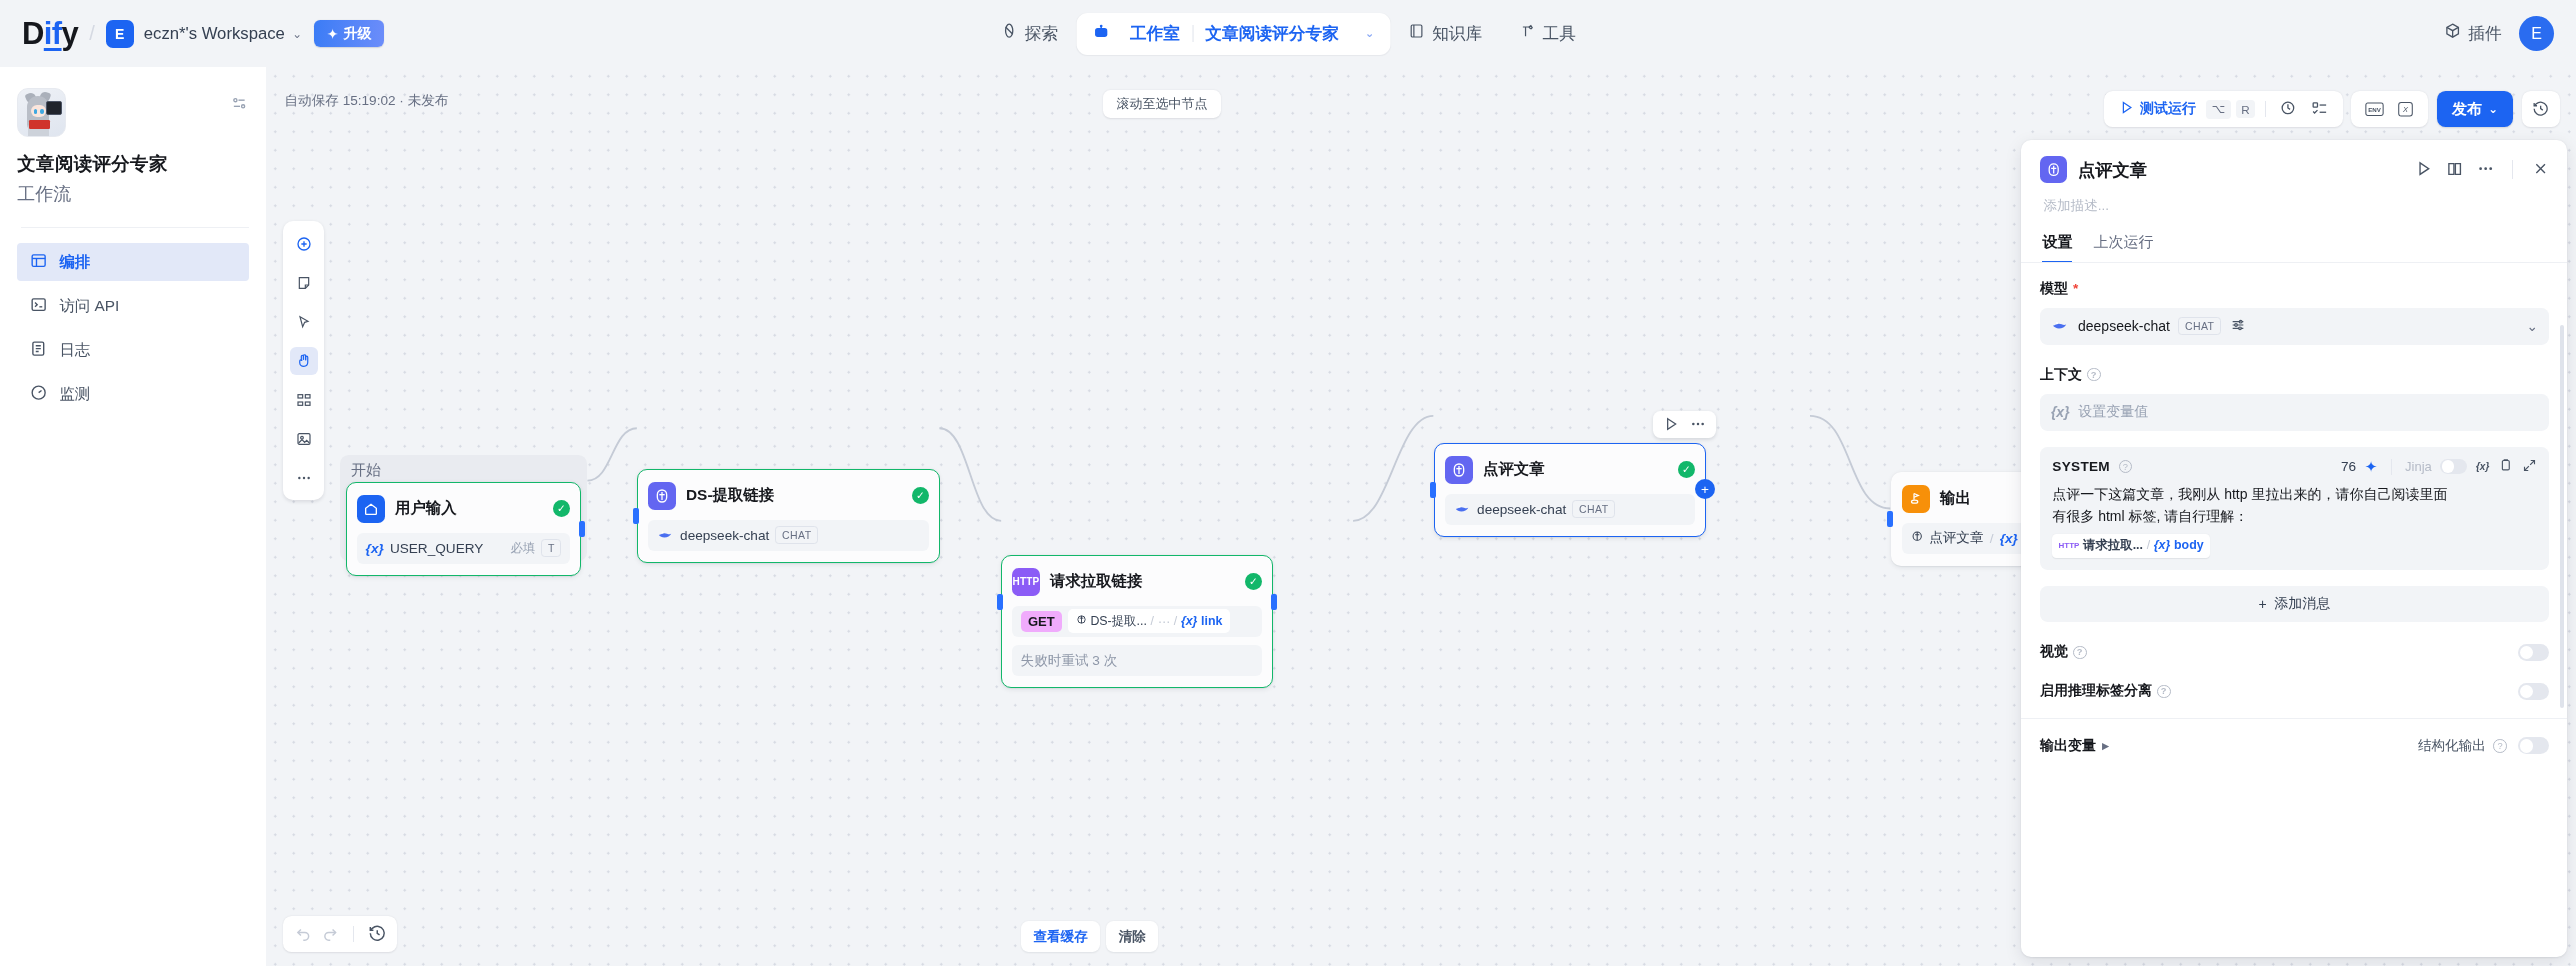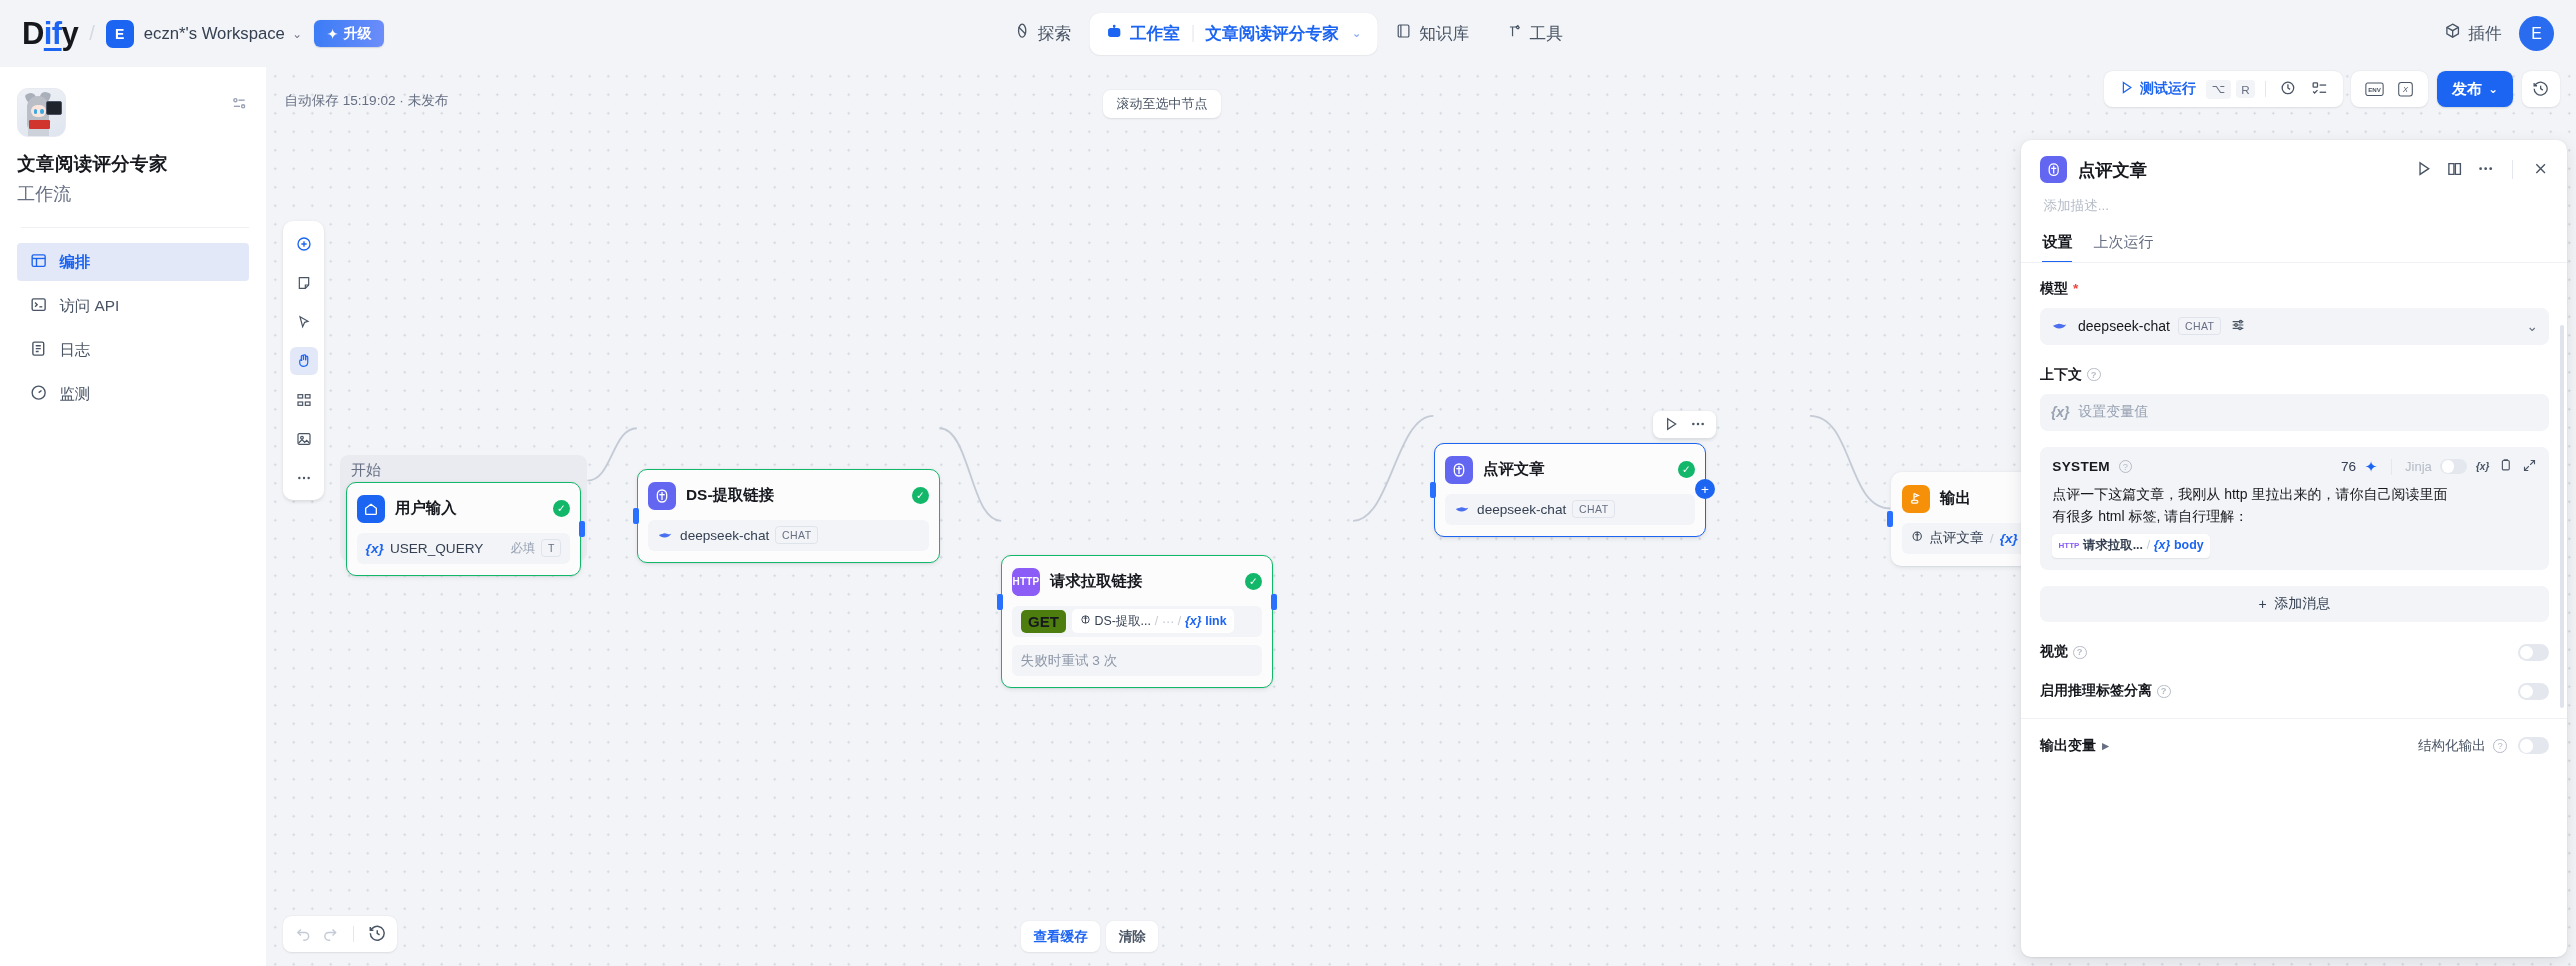--- a/index.html
+++ b/index.html
@@ -43,21 +43,21 @@
   .navitem {
     display: flex; align-items: center; gap: 7.4px;
     font-size: 16.7px; color: #495464; font-weight: 500;
     padding: 0 18.5px; height: 38px;
   }
   .navpill {
     display: flex; align-items: center; gap: 0;
     background: #fff; border-radius: 11px; height: 42px; padding: 0 16px;
     box-shadow: 0 0.6px 1.2px rgba(16,24,40,.05);
   }
-  .navpill .seg { display: flex; align-items: center; gap: 7px; color: #1c64f2; font-size: 16.7px; font-weight: 600; text-align: center; }
+  .navpill .seg { display: flex; align-items: center; gap: 20px; color: #1c64f2; font-size: 16.7px; font-weight: 600; text-align: center; }
   .navpill .divider { width: 0.6px; height: 17.3px; background: #dfe3eb; margin: 0 12.4px; }
   .tb-right { position: absolute; right: 22px; display: flex; align-items: center; gap: 17.3px; }
   .avatar {
     width: 35px; height: 35px; border-radius: 50%; background: #2a6cf0;
     color: #fff; font-size: 16px; font-weight: 500;
     display: flex; align-items: center; justify-content: center;
   }
 
   
   .sidebar {
@@ -99,21 +99,21 @@
     background-size: 18.5px 18.5px;
     overflow: hidden;
   }
   .autosave { position: absolute; left: 18.5px; top: 25px; font-size: 13.6px; color: #676f83; }
   .scroll-pill {
     position: absolute; left: 837px; top: 23px;
     background: #fff; border-radius: 7.4px; height: 28px; padding: 0 13.6px;
     display: flex; align-items: center; font-size: 13px; color: #495464;
     box-shadow: 0 0.6px 1.9px rgba(16,24,40,.10);
   }
-  .toolbar-right { position: absolute; right: 16px; top: 4px; display: flex; align-items: center; gap: 8.6px; }
+  .toolbar-right { position: absolute; right: 16px; top: 24px; display: flex; align-items: center; gap: 8.6px; }
   .tgroup {
     background:#fff; border-radius: 8.6px; height: 36px; display: flex; align-items: center;
     padding: 0 10px; gap: 5px; box-shadow: 0 0.6px 1.9px rgba(16,24,40,.10);
   }
   .run-btn { display:flex; align-items:center; gap:6.2px; color:#1c64f2; font-size:14px; font-weight:600; padding: 0 5px; }
   .kbd { background:#f2f4f7; border-radius:3.7px; color:#676f83; font-size:11.7px; padding:2.5px 5.6px; font-weight:500;}
   .vdiv { width:0.6px; height:16px; background:#e4e7ee; margin:0 5px;}
   .iconbtn { width: 26px; height:26px; display:flex; align-items:center; justify-content:center; color:#495464;}
   .publish {
     background:#1c64f2; color:#fff; border-radius:8.6px; height:36px; padding:0 15px;
@@ -141,21 +141,21 @@
   .nico.orange{background:#f79009;}
   .ntitle { font-size:15.4px; font-weight:700; color:#16181d; flex:1; }
   .ok { width:17.3px; height:17.3px; border-radius:50%; background:#12b76a; color:#fff; font-size:10.5px; display:flex; align-items:center; justify-content:center; flex:none;}
   .nrow {
     margin-top:8.6px; background:#f2f4f7; border-radius:6.2px; height:31px;
     display:flex; align-items:center; padding: 0 8.6px; gap:6.2px; font-size:13.6px; color:#354052;
   }
   .varx { color:#1c64f2; font-weight:600; font-style:italic; }
   .muted { color:#98a2b3; font-size:12.4px; margin-left:auto; display:flex; align-items:center; gap:6.2px;}
   .chip { border:0.6px solid #dfe3eb; border-radius:3.7px; padding:1.9px 5.6px; font-size:10.5px; color:#676f83; letter-spacing:0.4px;}
-  .method { background:#4d7c0f; border-radius:5px; padding:3.1px 7.4px; font-size:15px; font-weight:700; color:#16181d; }
+  .method { background:#f0abfc; border-radius:5px; padding:3.1px 7.4px; font-size:13px; font-weight:700; color:#16181d; }
   .pathchip { background:#fff; border-radius:5px; padding:3.7px 7.4px; font-size:12.4px; color:#354052; display:flex; align-items:center; gap:3.7px;}
   .slash { color:#c5cbd6; }
   .nrow.grey2 { color:#8e97a8; }
   .plusbtn { position:absolute; width:20px; height:20px; border-radius:50%; background:#1c64f2; color:#fff;
              display:flex; align-items:center; justify-content:center; font-size:13.6px; }
   .hovertools {
     position:absolute; background:#fff; border-radius:7.4px; height:27px; padding:0 10px;
     display:flex; align-items:center; gap:11px; color:#495464;
     box-shadow: 0 1.2px 3.7px rgba(16,24,40,.12);
   }

